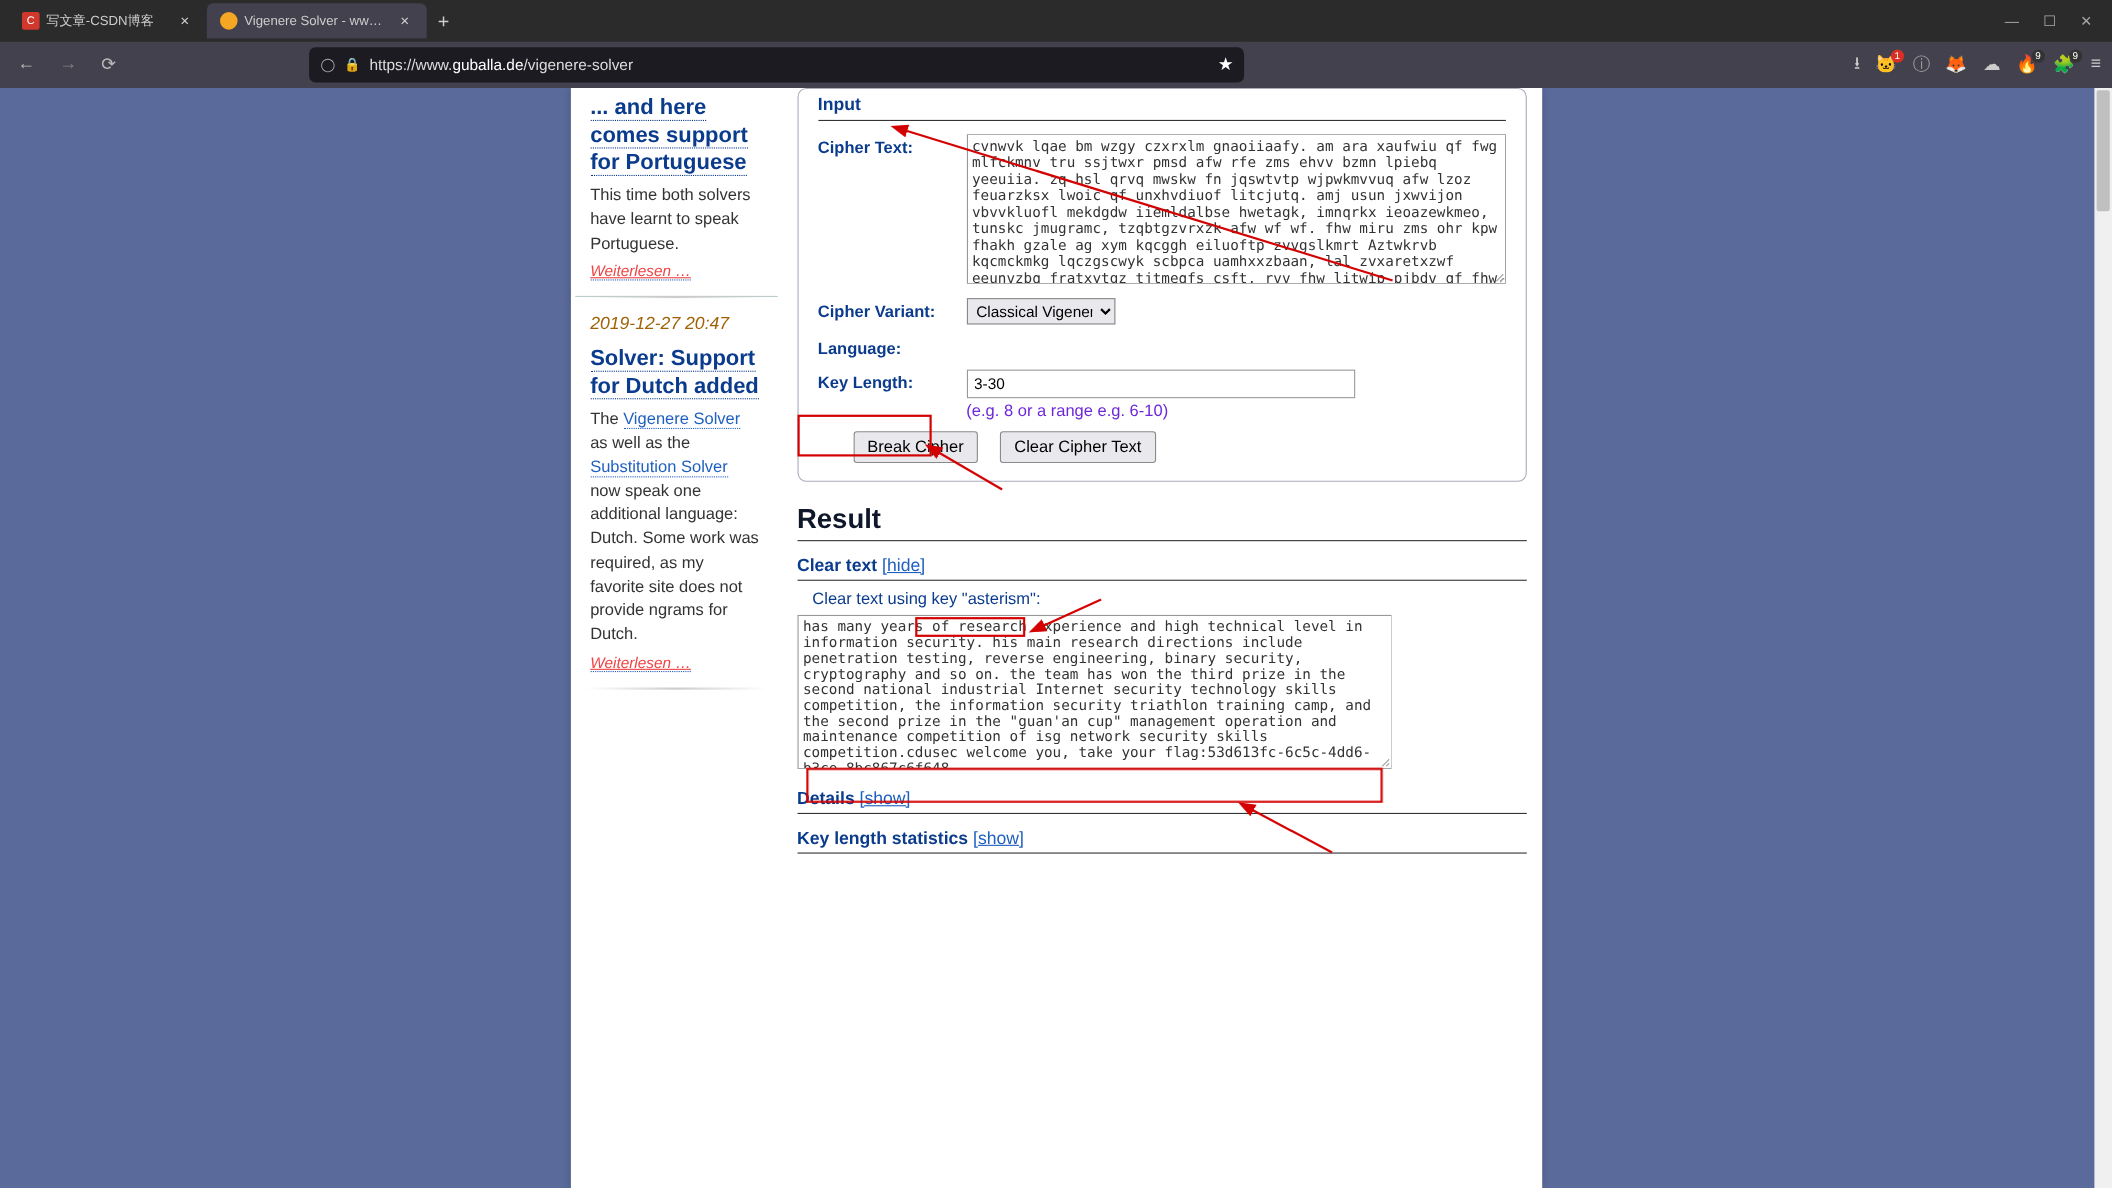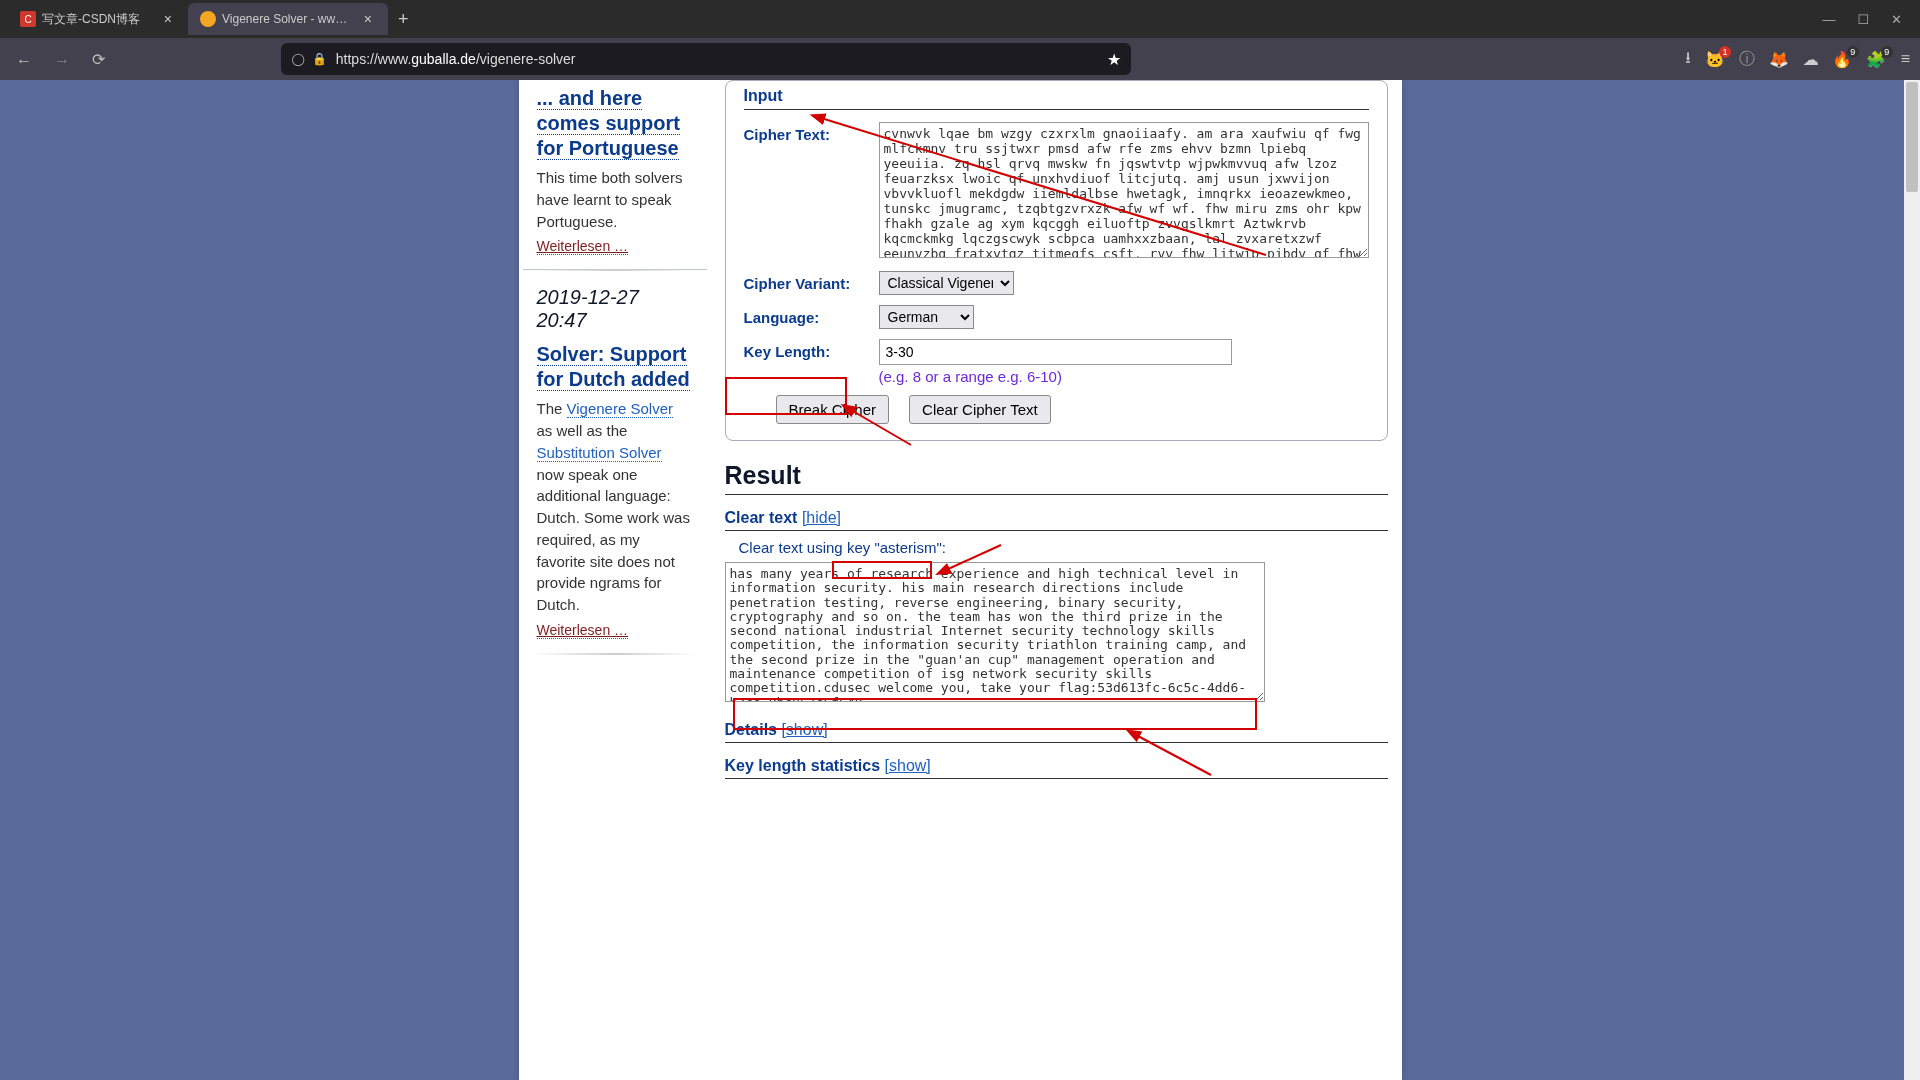--- a/index.html
+++ b/index.html
@@ -35,22 +35,22 @@
 .viewport-scrollbar-thumb { position: absolute; right: 2px; top: 2px; width: 12px; height: 110px; background: #c0c0c0; border-radius: 2px; }
 
 .page { width: 883px; margin: 0 auto; background: #fff; box-shadow: 0 0 8px rgba(0,0,0,.2); min-height: 100%; display: flex; }
 .sidebar { width: 242px; padding: 0 4px; }
 .sidebar-card { border-bottom: 1px solid #bcc; padding: 6px 14px 14px; margin-bottom: 6px; position: relative; }
 .sidebar-card::after { content: ""; position: absolute; left: 10px; right: 10px; bottom: -2px; height: 2px; background: linear-gradient(to right, transparent, #ccc, transparent); }
 .sidebar h3 { color: #0b3b8c; font-size: 20px; font-weight: 600; margin-bottom: 6px; line-height: 1.25; }
 .sidebar h3 a { color: #0b3b8c; text-decoration: none; border-bottom: 1px dotted #0b3b8c; }
 .sidebar p { color: #333; font-size: 15px; line-height: 1.45; margin-top: 4px; }
 .sidebar a.inline { color: #2060c0; text-decoration: none; border-bottom: 1px dotted #2060c0; }
-.readmore { display: inline-block; margin-top: 6px; color: #7f1d1d; font-size: 14px; border-bottom: 1px dotted #2060c0; }
-.post-date { font-style: italic; color: #0f172a; font-size: 20px; padding: 10px 14px 4px; }
+.readmore { display: inline-block; margin-top: 6px; font-style: italic; color: #ef4444; font-size: 14px; border-bottom: 1px dotted #2060c0; }
+.post-date { font-style: italic; color: #a16207; font-size: 16px; padding: 10px 14px 4px; }
 
 .main { flex: 1; padding: 0 14px 40px; }
 .panel { border: 1px solid #aab; border-radius: 8px; padding: 6px 18px 16px; margin-bottom: 20px; }
 .panel h2 { color: #0b3b8c; font-size: 16px; font-weight: 600; border-bottom: 1px solid #333; padding-bottom: 4px; margin-bottom: 12px; }
 
 .form-row { display: flex; margin-bottom: 10px; align-items: flex-start; }
 .form-label { width: 135px; color: #0b3b8c; font-weight: 600; font-size: 15px; padding-top: 4px; }
 .form-control { flex: 1; }
 textarea.cipher { width: 490px; height: 136px; font-family: Consolas, monospace; font-size: 13px; padding: 4px; border: 1px solid #999; background: #fff; resize: both; color: #333; line-height: 1.15; }
 select, input[type=text] { font-size: 14px; padding: 2px 4px; border: 1px solid #888; background: #efefef; }
@@ -147,23 +147,20 @@
             </div>
           </div>
           <div class="form-row">
             <div class="form-label">Cipher Variant:</div>
             <div class="form-control">
               <select style="width:135px"><option>Classical Vigenere</option></select>
             </div>
           </div>
           <div class="form-row">
             <div class="form-label">Language:</div>
-            <div class="form-control">
-              <select style="width:95px"><option>German</option></select>
-            </div>
           </div>
           <div class="form-row">
             <div class="form-label">Key Length:</div>
             <div class="form-control">
               <input type="text" class="keylen" value="3-30" style="">
               <div class="hint">(e.g. 8 or a range e.g. 6-10)</div>
             </div>
           </div>
           <div class="button-row">
             <button class="action">Break Cipher</button>

